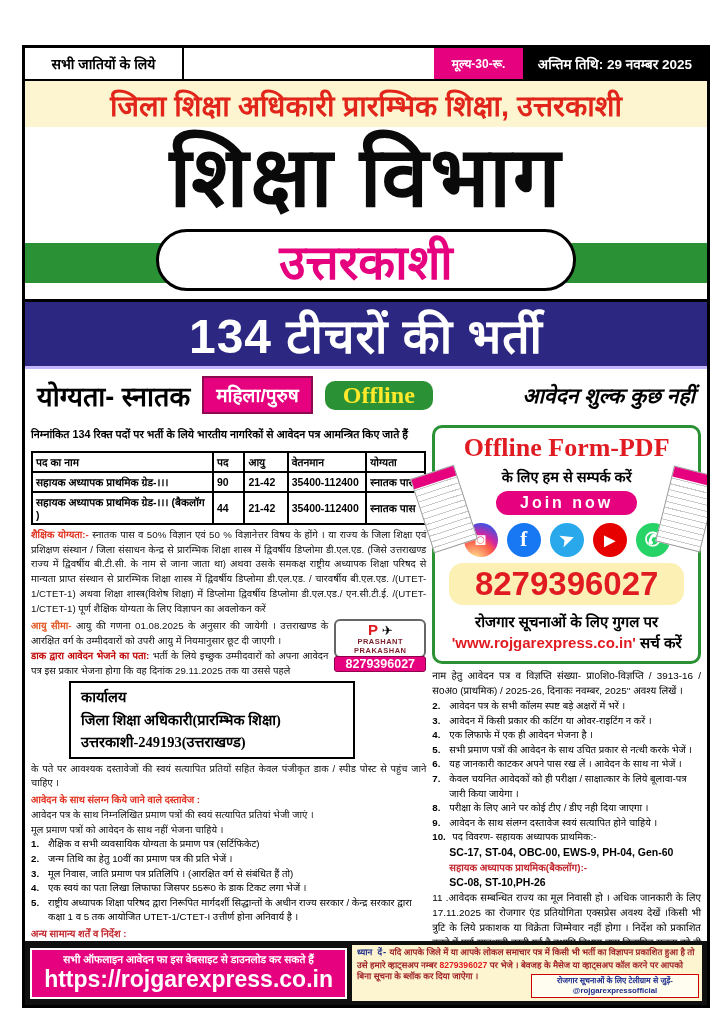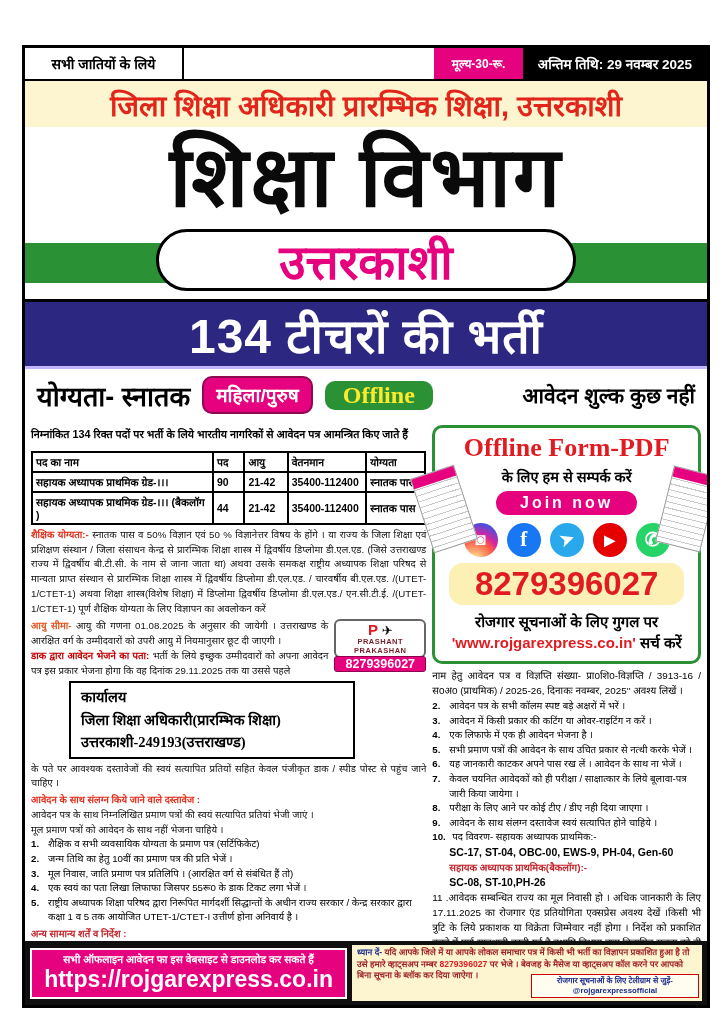--- a/index.html
+++ b/index.html
@@ -24,23 +24,23 @@
   .green-strip{position:absolute;top:16px;left:0;right:0;height:40px;background:#2a9235;}
   .district-box{position:absolute;left:50%;transform:translateX(-50%);top:2px;height:62px;width:420px;
     background:#fff;border:3px solid #000;border-radius:34px;display:flex;align-items:center;justify-content:center;
     font-size:48px;font-weight:900;color:#e6017e;box-sizing:border-box;}
   
   .navy-band{height:64px;background:#2c2781;border-top:3px solid #000;border-bottom:3px solid #c4b5fd;
     color:#fff;font-weight:900;font-size:48px;display:flex;align-items:center;justify-content:center;letter-spacing:1px;}
   
   .quals-row{height:52px;display:flex;align-items:center;gap:12px;padding:0 12px;}
   .q-main{font-size:27px;font-weight:900;}
-  .pill-gender{background:#e6017e;color:#fff;font-weight:900;font-size:19px;padding:4px 12px;border-radius:10px;border:2px solid #8d0a50;}
+  .pill-gender{background:#e6017e;color:#fff;font-weight:900;font-size:19px;padding:4px 12px;border-radius:0;border:2px solid #8d0a50;}
   .pill-mode{background:#2a9235;color:#ffe92b;font-weight:900;font-size:24px;padding:1px 18px;border-radius:10px;font-family:"Liberation Serif",serif;}
-  .q-fee{margin-left:auto;font-size:21px;font-weight:900;}
+  .q-fee{margin-left:auto;font-size:21px;font-weight:900;font-style:italic;}
   
   .content{flex:1;display:flex;gap:6px;padding:4px 6px;box-sizing:border-box;overflow:hidden;}
   .left-col{flex:0 0 59%;display:flex;flex-direction:column;}
   .right-col{flex:1;display:flex;flex-direction:column;}
   .intro{font-size:10.8px;font-weight:bold;margin:1px 0 9px 0;}
   table.vac{width:100%;border-collapse:collapse;font-size:10.5px;font-weight:bold;margin:1px 0 3px 0;}
   table.vac td{border:2px solid #000;padding:2px 3px;}
   .para{font-size:9.7px;line-height:1.52;text-align:justify;color:#111;}
   .red-head{color:#e0301e;font-weight:bold;}
   .age-head{color:#e0551e;font-weight:bold;}
@@ -80,21 +80,21 @@
   .sc-line{font-size:10.5px;font-weight:bold;margin-left:17px;line-height:1.5;}
   .sub-red{color:#c2272d;font-weight:bold;font-size:9.9px;margin-left:17px;line-height:1.5;}
   .item11{font-size:9.9px;line-height:1.5;text-align:justify;}
   
   .footer{height:64px;background:#101010;display:flex;align-items:center;gap:5px;padding:4px 5px;box-sizing:border-box;}
   .dl-box{background:#e6017e;border:2px solid #fff;flex:0 0 46%;text-align:center;color:#fff;padding:2px 2px 4px;}
   .dl-line1{font-size:10.5px;font-weight:bold;}
   .dl-site{font-size:23px;font-weight:900;}
   .warn-box{background:#fdf5cf;flex:1;height:100%;padding:2px 5px;box-sizing:border-box;font-size:8.6px;
     font-weight:bold;color:#a0252b;line-height:1.35;position:relative;text-align:left;}
-  .warn-head{color:#1b2a8a;}
+  .warn-head{color:#1b2a8a;font-family:Liberation Mono, monospace;}
   .warn-phone{color:#e11b22;}
   .tg-box{position:absolute;right:3px;bottom:3px;border:1px solid #c00;background:#fffdf0;color:#1b2a8a;
     font-size:7.8px;font-weight:bold;padding:1px 4px;width:158px;text-align:center;line-height:1.3;}
 </style>
 </head>
 <body>
 
 <div class="poster">
 
   <div class="topbar">

